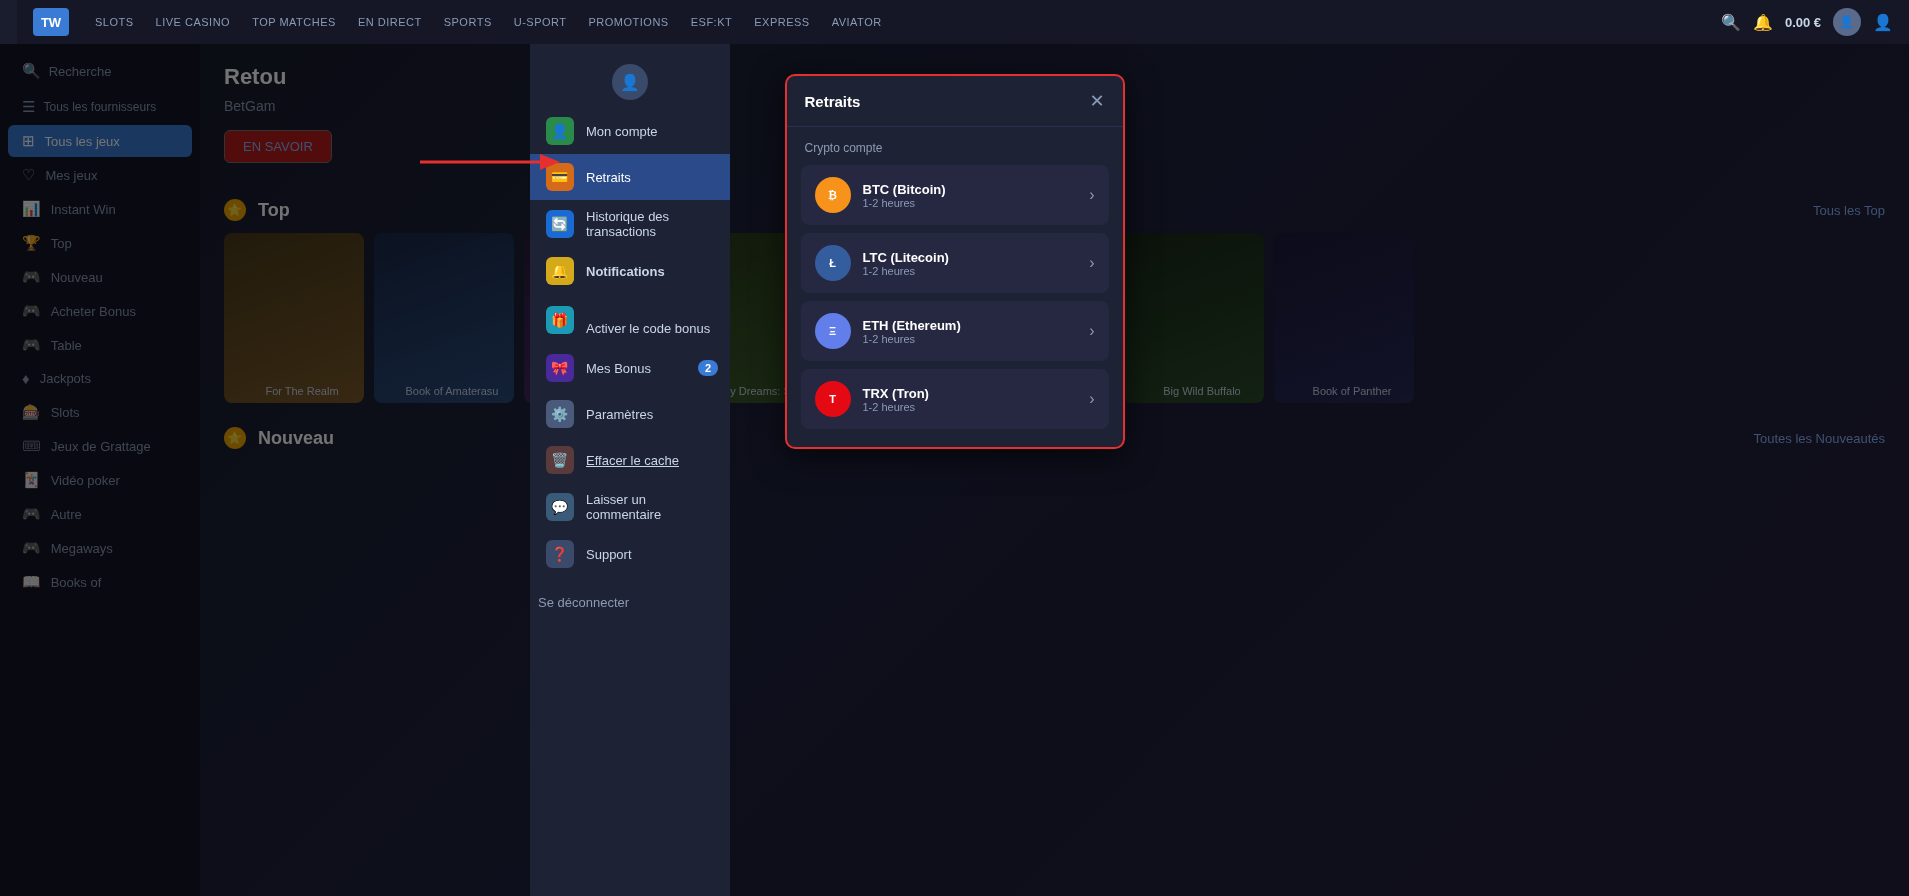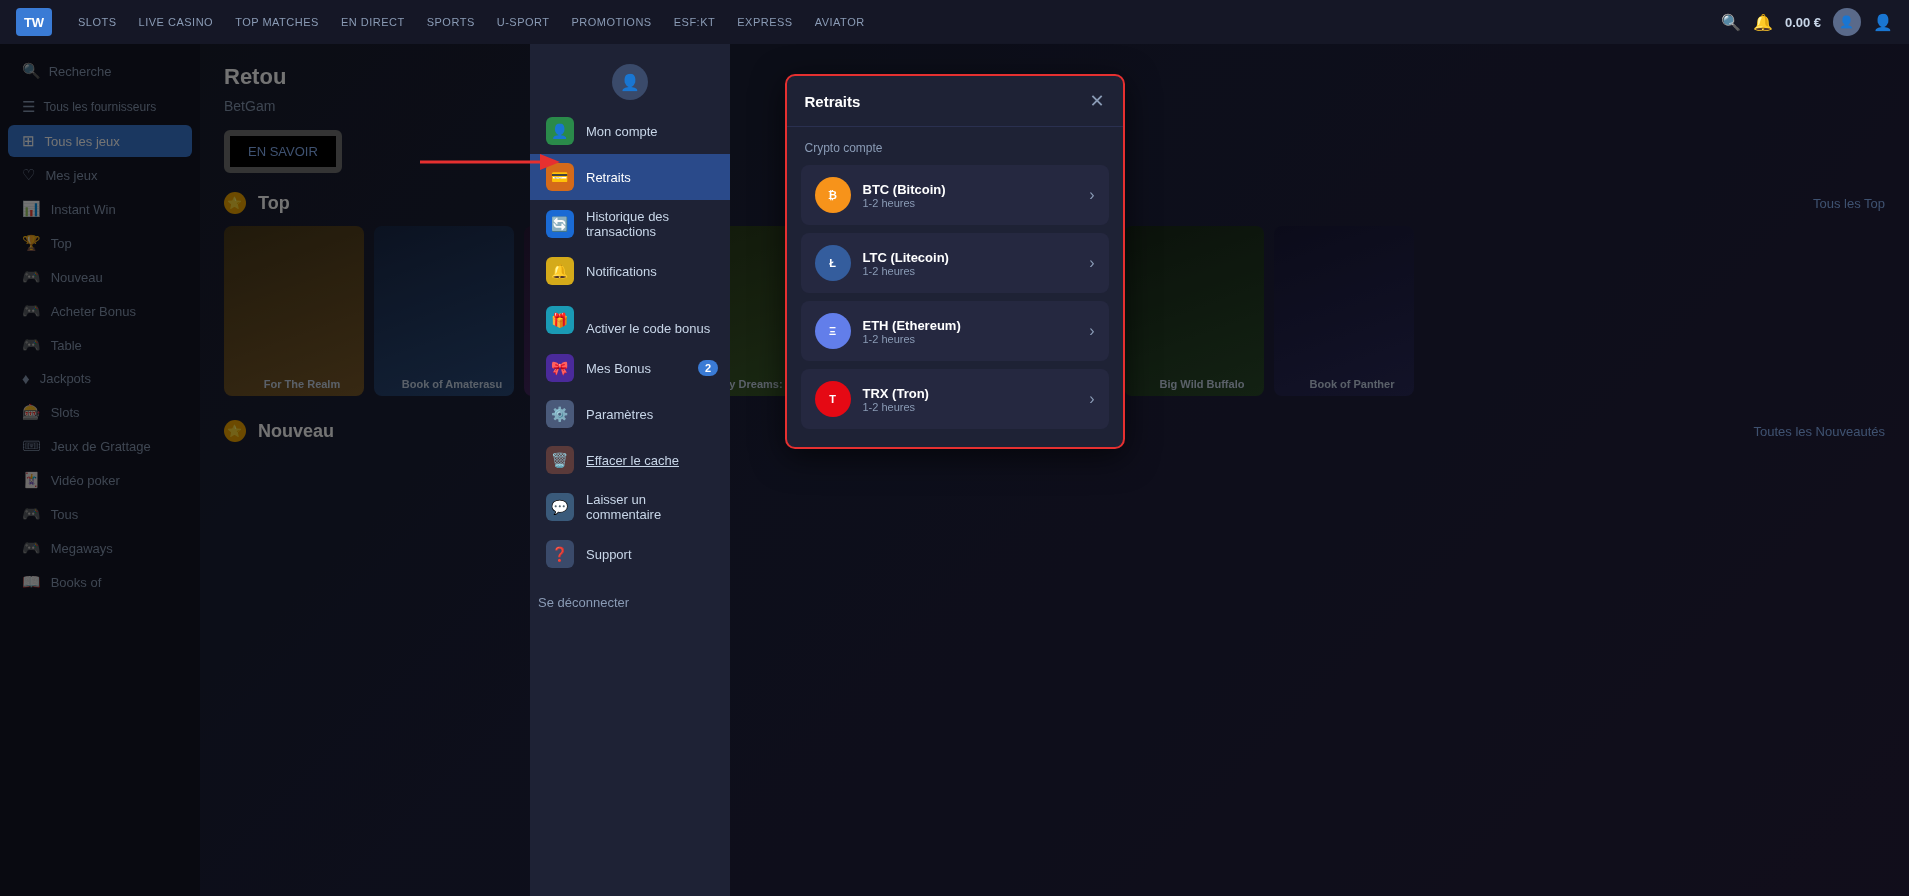--- a/index.html
+++ b/index.html
@@ -8,21 +8,21 @@
       height: 896px;
       background: #1a1d2e;
       font-family: 'Segoe UI', Arial, sans-serif;
       overflow: hidden;
       position: relative;
     }
 
     
     .topnav {
       position: absolute;
-      top: 0; left: 0; right: 0;
+      top: 0; left: 17px; right: 0;
       height: 44px;
       background: #151726;
       display: flex;
       align-items: center;
       padding: 0 16px;
       z-index: 10;
       gap: 8px;
     }
     .topnav-logo {
       width: 36px; height: 28px;
@@ -118,24 +118,24 @@
       padding: 20px 24px;
     }
     .section-title {
       font-size: 22px; font-weight: 700; color: #fff;
       margin-bottom: 8px;
     }
     .section-sub {
       font-size: 14px; color: #8a9bb5; margin-bottom: 16px;
     }
     .btn-en-savoir {
-      background: #000000; color: #8ab4f8;
-      border: 6px solid #737373; border-radius: 6px;
+      background: #b91c1c; color: #8ab4f8;
+      border: 1px solid #737373; border-radius: 6px;
       padding: 8px 18px; font-size: 13px; cursor: pointer;
-      display: inline-block; margin-bottom: 19px;
+      display: inline-block; margin-bottom: 36px;
     }
     .top-row {
       display: flex; align-items: center; gap: 12px; margin-bottom: 12px;
     }
     .top-badge {
       background: #f0a500; border-radius: 50%; width: 22px; height: 22px;
       display: flex; align-items: center; justify-content: center;
       font-size: 12px; color: #fff;
     }
     .top-label {
@@ -152,21 +152,20 @@
       border-radius: 8px;
       background: #2a3050;
       flex-shrink: 0;
       position: relative;
       overflow: hidden;
     }
     .game-label {
       color: #c8d6e8; font-size: 11px; text-align: center;
       position: absolute; bottom: 6px; left: 16px; right: 0;
       padding: 0 4px;
-      font-weight: bold;
     }
     
     .gc-1 { background: linear-gradient(160deg, #4a3a1a 0%, #7a5a2a 100%); }
     .gc-2 { background: linear-gradient(160deg, #1a2a4a 0%, #2a4a7a 100%); }
     .gc-3 { background: linear-gradient(160deg, #2a1a3a 0%, #4a2a6a 100%); }
     .gc-4 { background: linear-gradient(160deg, #2a3a1a 0%, #3a5a2a 100%); }
     .gc-5 { background: linear-gradient(160deg, #1a3a3a 0%, #2a5a5a 100%); }
     .gc-6 { background: linear-gradient(160deg, #3a1a1a 0%, #5a2a2a 100%); }
     .gc-7 { background: linear-gradient(160deg, #1a2a1a 0%, #2a4a2a 100%); }
     .gc-8 { background: linear-gradient(160deg, #1a1a3a 0%, #2a2a5a 100%); }
@@ -391,21 +390,21 @@
     <div class="sidebar-item">
       <span class="sidebar-icon">🎟</span>
       <span>Jeux de Grattage</span>
     </div>
     <div class="sidebar-item">
       <span class="sidebar-icon">🃏</span>
       <span>Vidéo poker</span>
     </div>
     <div class="sidebar-item">
       <span class="sidebar-icon">🎮</span>
-      <span>Tous</span>
+      <span>Autre</span>
     </div>
     <div class="sidebar-item">
       <span class="sidebar-icon">🎮</span>
       <span>Megaways</span>
     </div>
     <div class="sidebar-item">
       <span class="sidebar-icon">📖</span>
       <span>Books of</span>
     </div>
   </div>
@@ -483,21 +482,21 @@
     <div class="side-menu-item active-menu">
       <div class="side-menu-icon icon-orange">💳</div>
       <span style="flex: 1 1 0%;">Retraits</span>
     </div>
     <div class="side-menu-item">
       <div class="side-menu-icon icon-blue">🔄</div>
       <span style="flex: 1 1 0%;">Historique des transactions</span>
     </div>
     <div class="side-menu-item">
       <div class="side-menu-icon icon-yellow">🔔</div>
-      <span style="flex: 1 1 0%;">Notifications</span>
+      <span style="flex: 1 1 0%; font-weight: bold;">Notifications</span>
     </div>
     <div class="side-menu-item">
       <div class="side-menu-icon icon-cyan">🎁</div>
       <span style="flex: 1 1 0%; margin-top: 18px;">Activer le code bonus</span>
     </div>
     <div class="side-menu-item">
       <div class="side-menu-icon icon-gift">🎀</div>
       <span style="flex: 1 1 0%;">Mes Bonus</span>
       <span class="badge-count">2</span>
     </div>

